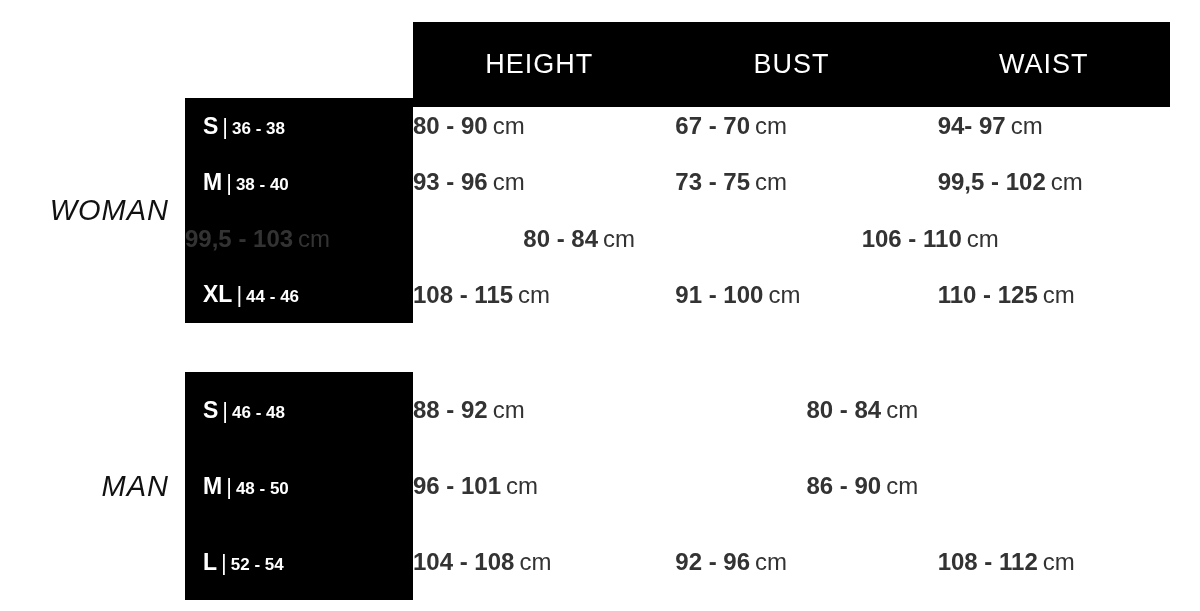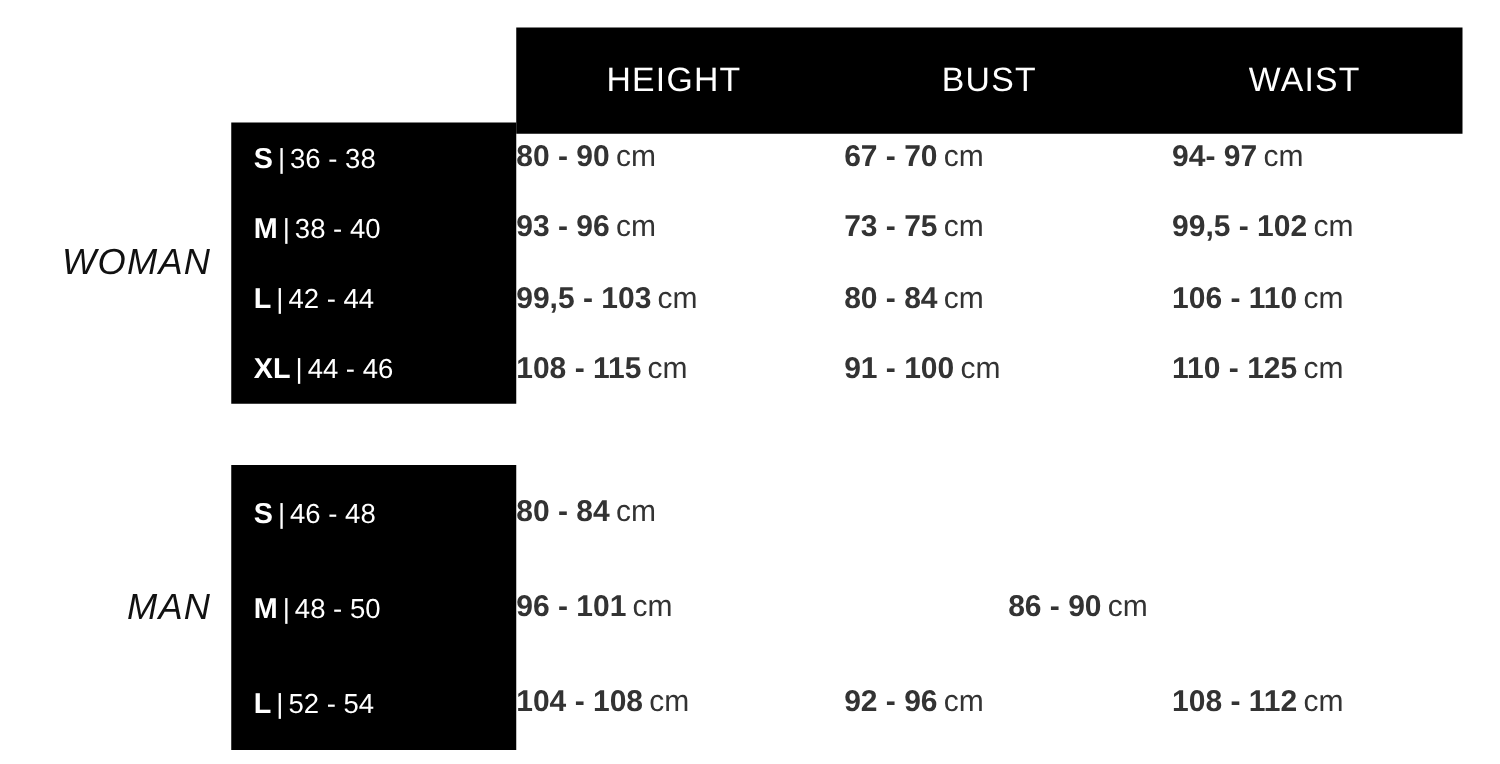--- a/index.html
+++ b/index.html
@@ -101,22 +101,22 @@
   }
   .row .size-cell .sz {
     font-weight: bold;
     font-size: 23px;
   }
   .row .size-cell .sep {
     font-weight: normal;
     padding: 0 4px;
   }
   .row .size-cell .rng {
-    font-weight: normal;
-    font-size: 22px;
+    font-weight: bold;
+    font-size: 17px;
   }
   .row .meas {
     flex: 1 1 0;
     text-align: left;
     font-size: 24px;
     color: #333333;
   }
   .row .meas .val {
     font-weight: bold;
   }
@@ -165,23 +165,20 @@
         </div>
         <div class="meas">
           <span class="val">73 - 75</span><span class="unit">cm</span>
         </div>
         <div class="meas">
           <span class="val">99,5 - 102</span><span class="unit">cm</span>
         </div>
       </div>
 
       <div class="row">
-        <div class="size-cell">
-          <span class="sz">L</span><span class="sep">|</span><span class="rng">42 - 44</span>
-        </div>
         <div class="meas">
           <span class="val">99,5 - 103</span><span class="unit">cm</span>
         </div>
         <div class="meas">
           <span class="val">80 - 84</span><span class="unit">cm</span>
         </div>
         <div class="meas">
           <span class="val">106 - 110</span><span class="unit">cm</span>
         </div>
       </div>
@@ -207,20 +204,23 @@
   <div class="group man">
     <div class="group-label">MAN</div>
     <div class="size-band"></div>
     <div class="rows">
 
       <div class="row">
         <div class="size-cell">
           <span class="sz">S</span><span class="sep">|</span><span class="rng">46 - 48</span>
         </div>
         <div class="meas">
+          <span class="val">88 - 92</span><span class="unit">cm</span>
+        </div>
+        <div class="meas">
           <span class="val">80 - 84</span><span class="unit">cm</span>
         </div>
       </div>
 
       <div class="row">
         <div class="size-cell">
           <span class="sz">M</span><span class="sep">|</span><span class="rng">48 - 50</span>
         </div>
         <div class="meas">
           <span class="val">96 - 101</span><span class="unit">cm</span>

